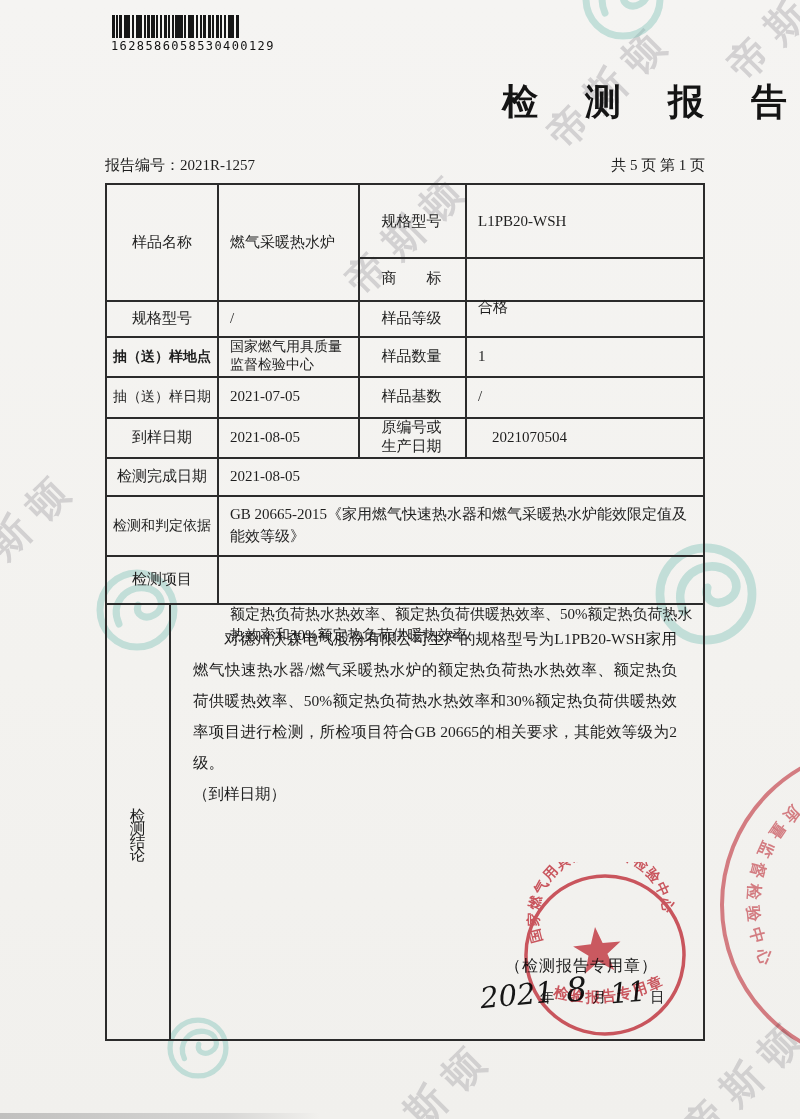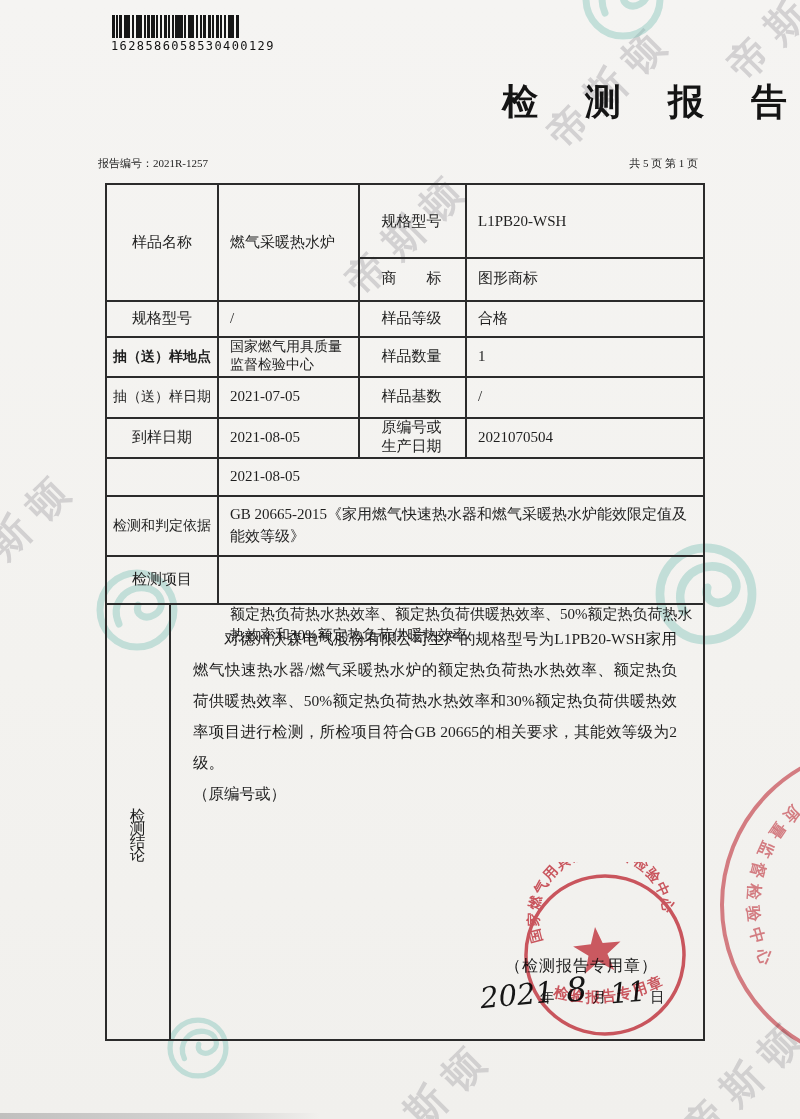--- a/index.html
+++ b/index.html
@@ -13,22 +13,22 @@
   
   .barcode{position:absolute;left:112px;top:15px;width:128px;height:23px;
     background:
       repeating-linear-gradient(90deg,#161616 0 2px,transparent 2px 4px),
       repeating-linear-gradient(90deg,#161616 0 1px,transparent 1px 7px),
       repeating-linear-gradient(90deg,#161616 0 3px,transparent 3px 13px);}
   .barcode-num{position:absolute;left:111px;top:39px;font-family:"DejaVu Sans Mono",monospace;
     font-size:12px;letter-spacing:1.4px;color:#111;}
   .title{position:absolute;left:0;top:78px;width:100%;text-align:right;
     font-size:36px;font-weight:700;letter-spacing:13px;word-spacing:12px;color:#141414;}
-  .meta-row{position:absolute;left:98px;top:156px;width:600px;display:flex;
-    justify-content:space-between;font-size:11px;}
+  .meta-row{position:absolute;left:105px;top:156px;width:600px;display:flex;
+    justify-content:space-between;font-size:15px;}
   
   .rtable{position:absolute;left:105px;top:183px;width:600px;height:858px;
           border:2px solid #2b2b2b;box-sizing:border-box;}
   .hline{position:absolute;height:2px;background:#2b2b2b;}
   .vline{position:absolute;width:2px;background:#2b2b2b;}
   .cell{position:absolute;display:flex;align-items:center;font-size:15px;
         box-sizing:border-box;line-height:19px;}
   .lab{justify-content:center;text-align:center;}
   .val{justify-content:flex-start;padding-left:13px;padding-right:10px;}
   .tight{font-size:14px;}
@@ -101,57 +101,57 @@
     <div class="vline" style="left:110px;top:0;height:418px;"></div>
     <div class="vline" style="left:251px;top:0;height:272px;"></div>
     <div class="vline" style="left:358px;top:0;height:272px;"></div>
     <div class="vline" style="left:62px;top:418px;height:436px;"></div>
 
     <div class="cell lab" style="left:0;top:0;width:110px;height:115px;">样品名称</div>
     <div class="cell lab" style="left:251px;top:0;width:107px;height:72px;">规格型号</div>
     <div class="cell val" style="left:110px;top:0;width:141px;height:115px;">燃气采暖热水炉</div>
     <div class="cell val" style="left:358px;top:0;width:238px;height:72px;">L1PB20-WSH</div>
     <div class="cell lab" style="left:251px;top:72px;width:107px;height:43px;">商　　标</div>
-    <div class="cell val" style="left:358px;top:72px;width:238px;height:43px;">图形商标</div>
 
     <div class="cell lab" style="left:0;top:115px;width:110px;height:36px;">规格型号</div>
     <div class="cell val" style="left:110px;top:115px;width:141px;height:36px;">/</div>
     <div class="cell lab" style="left:251px;top:115px;width:107px;height:36px;">样品等级</div>
-    <div class="cell val" style="left:358px;top:115px;width:238px;height:36px;">合格</div>
+    <div class="cell val" style="left:358px;top:104px;width:238px;height:36px;">合格</div>
 
     <div class="cell lab tight" style="left:0;top:151px;width:110px;height:40px;font-weight:bold;">抽（送）样地点</div>
     <div class="cell val tight" style="left:110px;top:151px;width:141px;height:40px;line-height:18px;">国家燃气用具质量监督检验中心</div>
     <div class="cell lab" style="left:251px;top:151px;width:107px;height:40px;border-radius:20px;">样品数量</div>
     <div class="cell val" style="left:358px;top:151px;width:238px;height:40px;">1</div>
 
     <div class="cell lab tight" style="left:0;top:191px;width:110px;height:41px;">抽（送）样日期</div>
     <div class="cell val" style="left:110px;top:191px;width:141px;height:41px;">2021-07-05</div>
     <div class="cell lab" style="left:251px;top:191px;width:107px;height:41px;">样品基数</div>
     <div class="cell val" style="left:358px;top:191px;width:238px;height:41px;">/</div>
 
     <div class="cell lab" style="left:0;top:232px;width:110px;height:40px;">到样日期</div>
     <div class="cell val" style="left:110px;top:232px;width:141px;height:40px;">2021-08-05</div>
     <div class="cell lab pre" style="left:251px;top:232px;width:107px;height:40px;">原编号或
 生产日期</div>
-    <div class="cell val" style="left:358px;top:232px;width:250px;height:40px;border-radius:14px;">2021070504</div>
+    <div class="cell val" style="left:372px;top:232px;width:250px;height:40px;border-radius:14px;">2021070504</div>
 
+    <div class="cell lab" style="left:0;top:272px;width:110px;height:38px;">检测完成日期</div>
     <div class="cell val" style="left:110px;top:272px;width:486px;height:38px;">2021-08-05</div>
 
     <div class="cell lab tight" style="left:0;top:310px;width:110px;height:60px;">检测和判定依据</div>
     <div class="cell val" style="left:110px;top:310px;width:486px;height:60px;line-height:22px;">GB 20665-2015《家用燃气快速热水器和燃气采暖热水炉能效限定值及能效等级》</div>
 
     <div class="cell lab" style="left:0;top:370px;width:110px;height:48px;">检测项目</div>
     <div class="cell val" style="left:110px;top:370px;width:486px;height:48px;line-height:21px;margin-top:46px;">额定热负荷热水热效率、额定热负荷供暖热效率、50%额定热负荷热水热效率和30%额定热负荷供暖热效率</div>
 
     <div class="cell lab" style="left:0;top:418px;width:62px;height:436px;">
       <span class="v-label">检测结论</span>
     </div>
     <div class="concl" style="left:62px;top:418px;width:534px;height:436px;">
       <p class="first">对德州沃森电气股份有限公司生产的规格型号为L1PB20-WSH家用燃气快速热水器/燃气采暖热水炉的额定热负荷热水热效率、额定热负荷供暖热效率、50%额定热负荷热水热效率和30%额定热负荷供暖热效率项目进行检测，所检项目符合GB 20665的相关要求，其能效等级为2级。</p>
-      <p>（原编号或）</p>
+      <p>（到样日期）</p>
     </div>
   </div>
 
   <div class="note">（检测报告专用章）</div>
   <span class="dspan hand" style="left:480px;top:978px;font-size:29px;">2021</span>
   <span class="dspan unit" style="left:540px;top:988px;">年</span>
   <span class="dspan hand" style="left:566px;top:970px;font-size:33px;">8</span>
   <span class="dspan unit" style="left:592px;top:988px;">月</span>
   <span class="dspan hand" style="left:610px;top:976px;font-size:28px;">11</span>
   <span class="dspan unit" style="left:650px;top:988px;">日</span>

